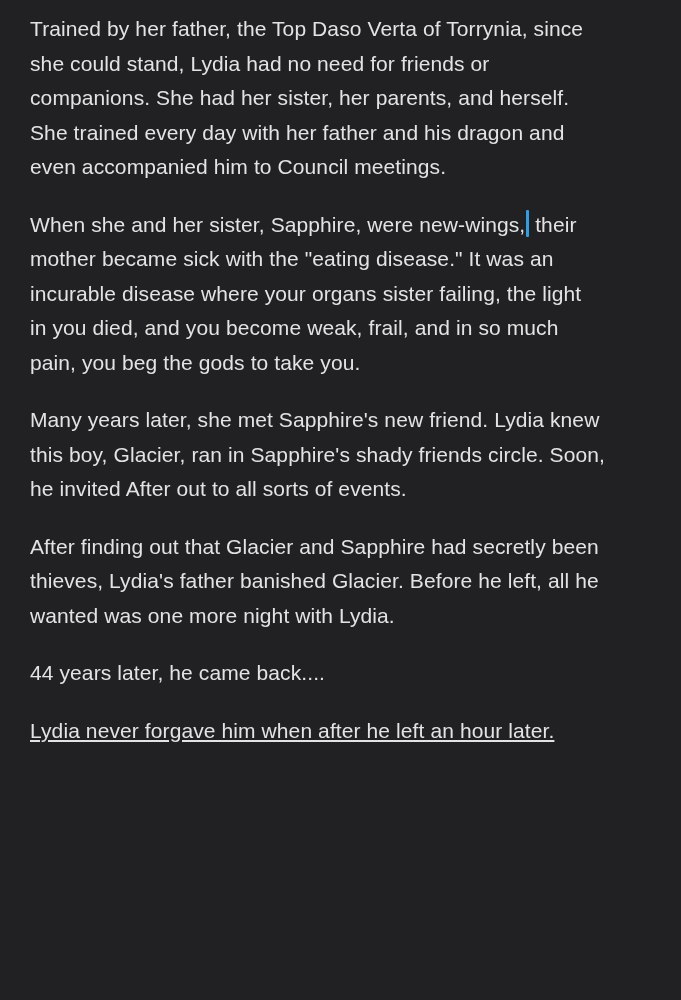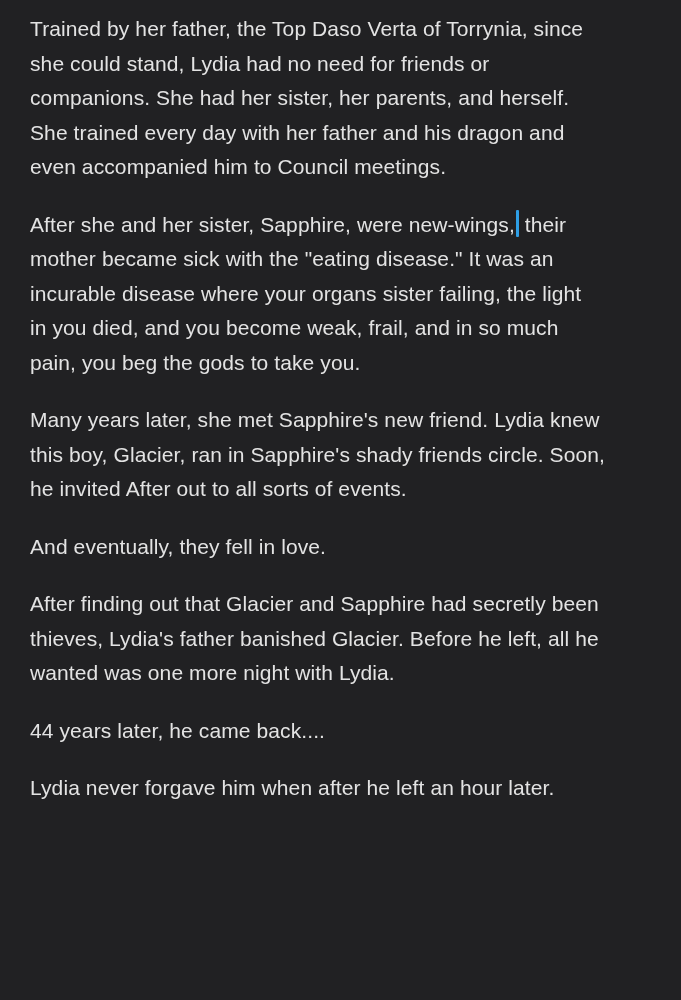--- a/index.html
+++ b/index.html
@@ -25,20 +25,21 @@
     font-size: 21px;
     line-height: 34.5px;
     font-weight: 400;
     color: #e3e3e3;
     letter-spacing: 0.1px;
     white-space: pre-line;
     -webkit-font-smoothing: antialiased;
   }
   .para:last-child {
     margin-bottom: 0;
+    text-decoration: underline;
   }
   .caret {
     display: inline-block;
     width: 3px;
     height: 27px;
     border-radius: 1px;
     background: #2e9fe6;
     vertical-align: -5px;
     margin-left: 1px;
   }
@@ -46,32 +47,31 @@
 </head>
 <body>
 
 <div class="text-area">
   <p class="para">Trained by her father, the Top Daso Verta of Torrynia, since
 she could stand, Lydia had no need for friends or
 companions. She had her sister, her parents, and herself.
 She trained every day with her father and his dragon and
 even accompanied him to Council meetings.</p>
 
-  <p class="para"><span>After she and her sister, Sapphire, were new-wings,</span><span class="caret" style="background: rgb(46, 159, 230);"></span><span> their
+  <p class="para"><span>When she and her sister, Sapphire, were new-wings,</span><span class="caret" style="background: rgb(46, 159, 230);"></span><span> their
 mother became sick with the "eating disease." It was an
 incurable disease where your organs sister failing, the light
 in you died, and you become weak, frail, and in so much
 pain, you beg the gods to take you.</span></p>
 
 
   <p class="para">Many years later, she met Sapphire's new friend. Lydia knew
 this boy, Glacier, ran in Sapphire's shady friends circle. Soon,
 he invited After out to all sorts of events.</p>
 
-  <p class="para">And eventually, they fell in love.</p>
 
   <p class="para">After finding out that Glacier and Sapphire had secretly been
 thieves, Lydia's father banished Glacier. Before he left, all he
 wanted was one more night with Lydia.</p>
 
   <p class="para">44 years later, he came back....</p>
 
   <p class="para">Lydia never forgave him when after he left an hour later.</p>
 </div>
 

